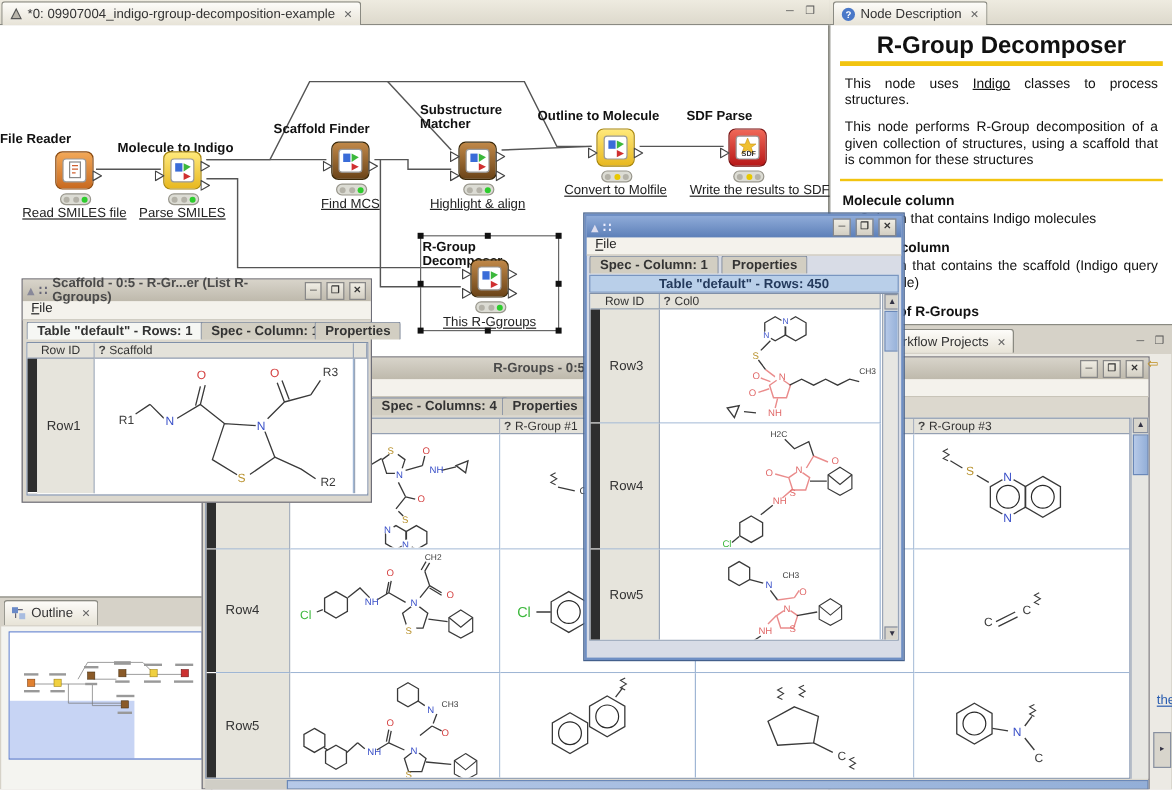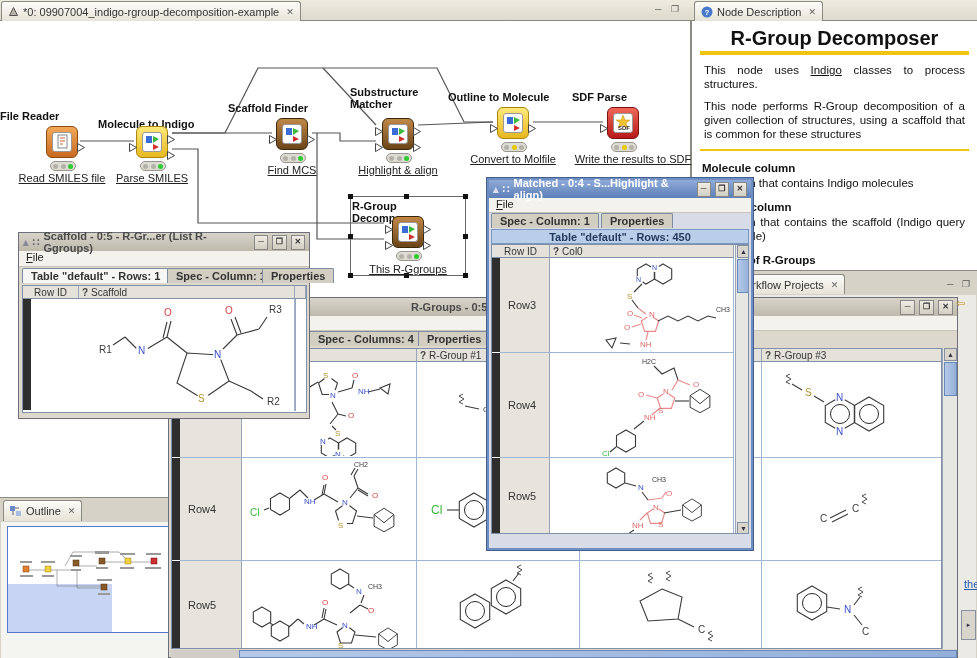--- a/index.html
+++ b/index.html
@@ -569,20 +569,21 @@
     <div class="abs jtable" style="left:3px;top:52px;width:285px;height:128px;">
       <div class="abs hcell" style="left:0;top:0;width:56px;height:13px;justify-content:center;">
           <span>Row ID</span>
         </div>
       <div class="abs hcell" style="left:56px;top:0;width:216px;height:13px;">
           <span class="qm">?</span>
           <span>Scaffold</span>
         </div>
       <div class="abs hcell" style="left:272px;top:0;width:11px;height:13px;"></div>
       <div class="abs stripe" style="left:0;top:13px;width:8px;height:112px;"></div>
+      <div class="abs rlabel" style="left:8px;top:13px;width:48px;height:112px;border-bottom:none;">Row1</div>
       <div class="abs mcell" style="left:56px;top:13px;width:216px;height:112px;border-bottom:none;">
         <svg width="214" height="110">
           <path class="b" d="M140,56 L150,82 L124,100 M124,100 L98,84 L108,54 L140,56"></path>
           <circle class="msk" cx="140" cy="55" r="6"></circle>
             <circle class="msk" cx="124" cy="99" r="6"></circle>
           <path class="b" d="M108,54 L88,38 M88,38 L92,22 M84,39 L88,23 M88,38 L68,50 M58,50 L46,38 M46,38 L34,46"></path>
           <circle class="msk" cx="63" cy="51" r="6"></circle>
           <path class="b" d="M144,50 L158,36 M158,36 L152,20 M162,34 L156,18 M158,36 L180,30 M180,30 L188,18"></path>
           <path class="b" d="M150,82 L172,92 L184,100"></path>
           <text class="t10" x="20" y="54">R1</text>
@@ -596,21 +597,20 @@
         </svg>
       </div>
       <div class="abs" style="left:272px;top:13px;width:11px;height:112px;background:#fff;border-left:1px solid #9aa6b8;"></div>
     </div>
   </div>
 
   <div class="abs jwin" style="left:487px;top:178px;width:266px;height:372px;z-index:30;border:2px solid #6f8fc4;outline:1px solid #44608c;background:#d8dce6;">
     <div class="tbar act">
       <span style="color:#dde;">▴</span>
       <span style="color:#eef;">∷</span>
-      <span>Matched - 0:4 - S...Highlight &amp; align)</span>
       <span style="flex:1"></span>
       <span class="tbtn">─</span>
       <span class="tbtn">❐</span>
       <span class="tbtn">✕</span>
     </div>
     <div class="menurow" style="height:14px;">
       <span class="menu-file">File</span>
     </div>
     <div class="abs" style="left:0;top:32px;width:262px;height:17px;">
       <span class="jtab" style="left:2px;top:1px;">Spec - Column: 1</span>

